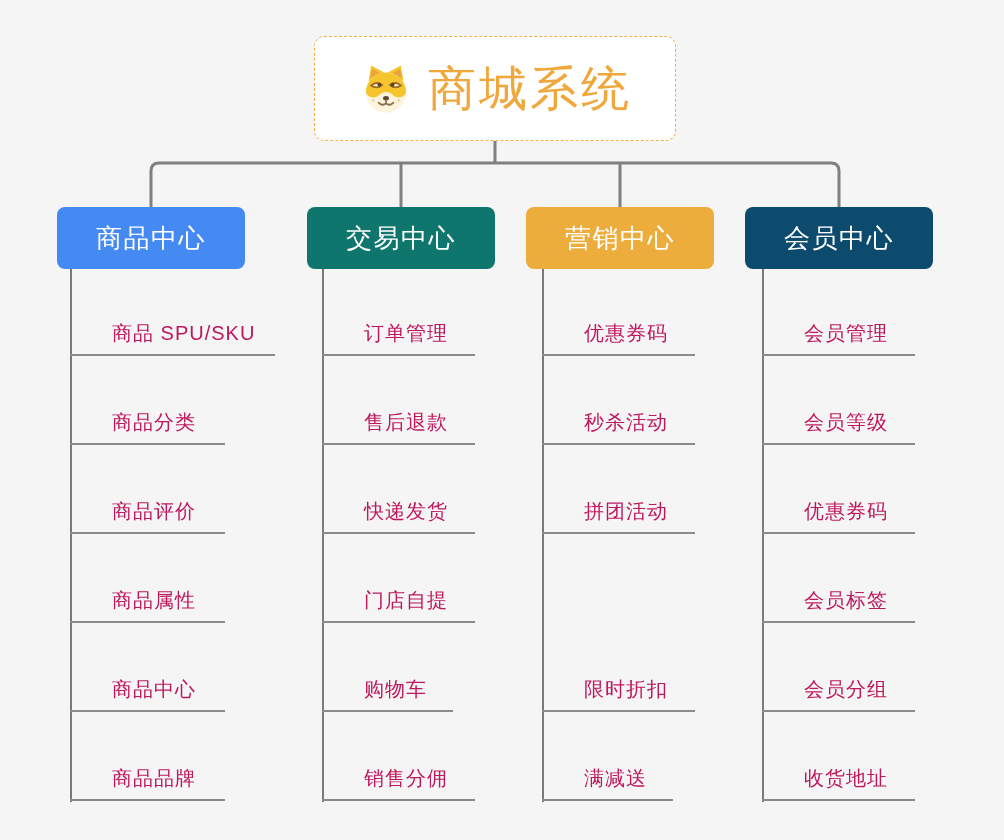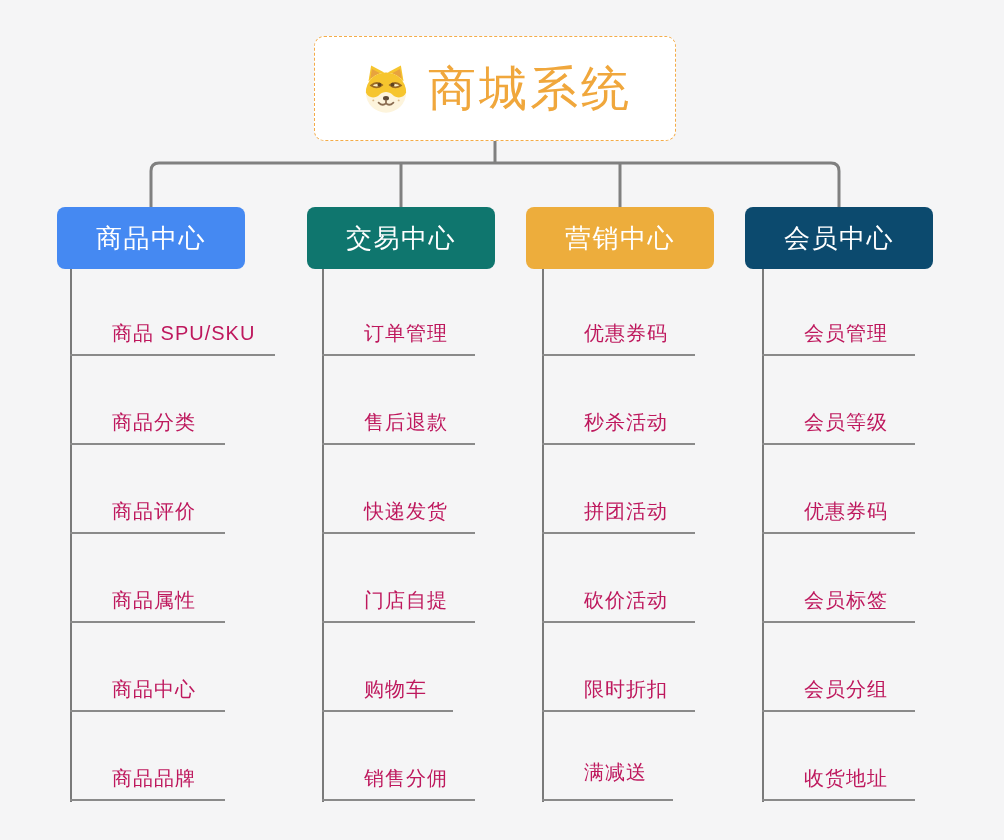--- a/index.html
+++ b/index.html
@@ -158,27 +158,24 @@
 
   <div class="leaf" style="left:542px;top:308px;width:153px;">
       <span>优惠券码</span>
     </div>
   <div class="leaf" style="left:542px;top:397px;width:153px;">
       <span>秒杀活动</span>
     </div>
   <div class="leaf" style="left:542px;top:486px;width:153px;">
       <span>拼团活动</span>
     </div>
-  <div class="leaf" style="left:542px;top:575px;width:153px;">
-      <span>砍价活动</span>
-    </div>
   <div class="leaf" style="left:542px;top:664px;width:153px;">
       <span>限时折扣</span>
     </div>
-  <div class="leaf" style="left:542px;top:753px;width:131px;align-items:center;">
+  <div class="leaf" style="left:542px;top:753px;width:131px;">
       <span>满减送</span>
     </div>
 
   <div class="leaf" style="left:762px;top:308px;width:153px;">
       <span>会员管理</span>
     </div>
   <div class="leaf" style="left:762px;top:397px;width:153px;">
       <span>会员等级</span>
     </div>
   <div class="leaf" style="left:762px;top:486px;width:153px;">

